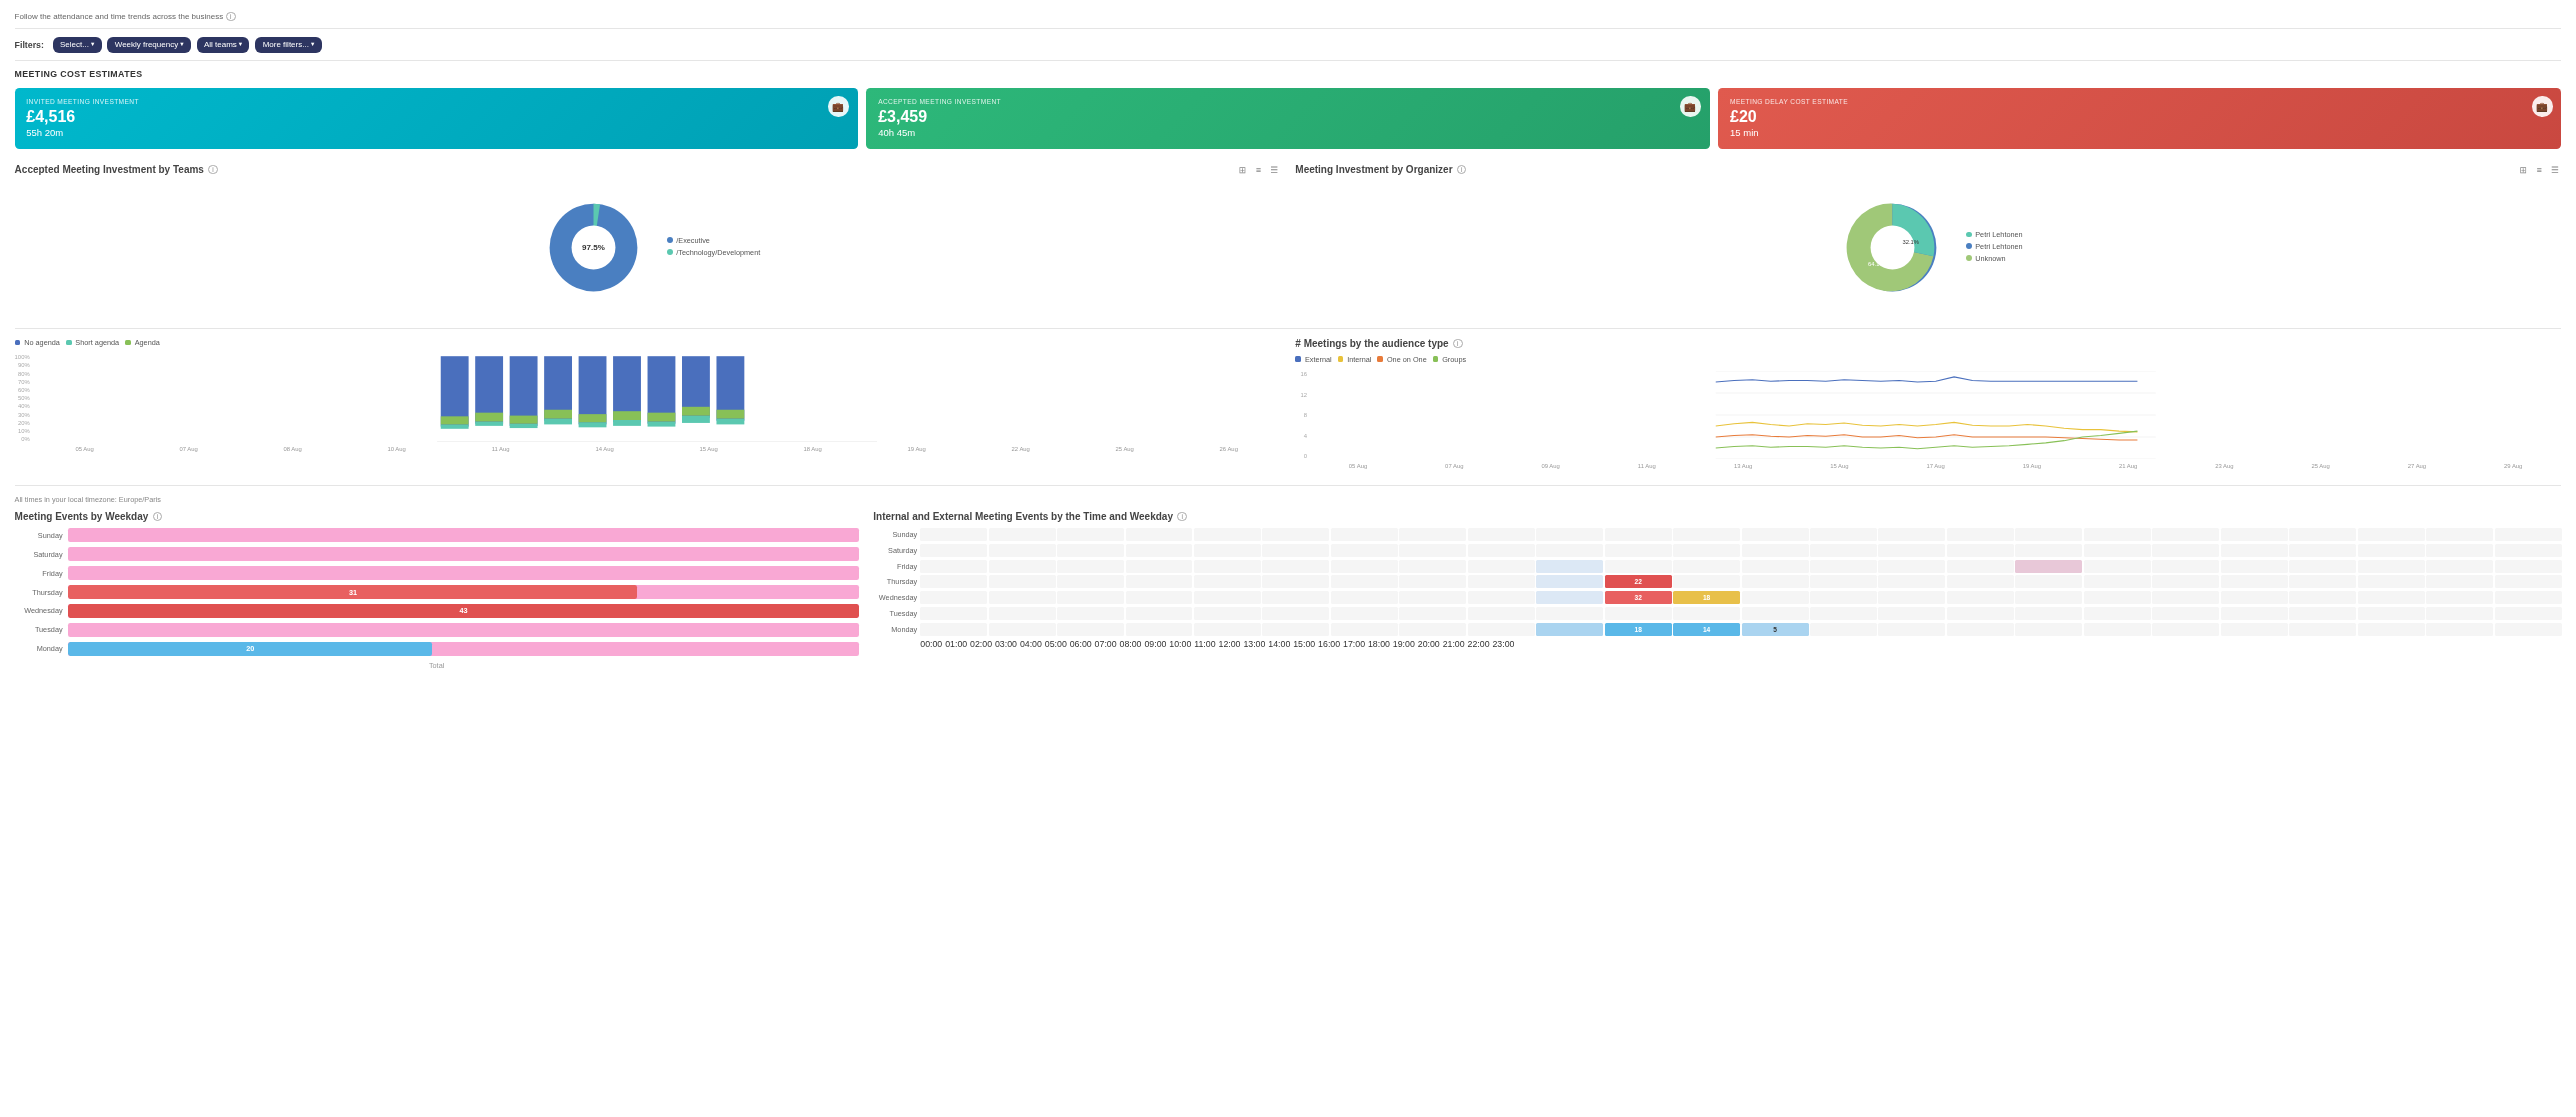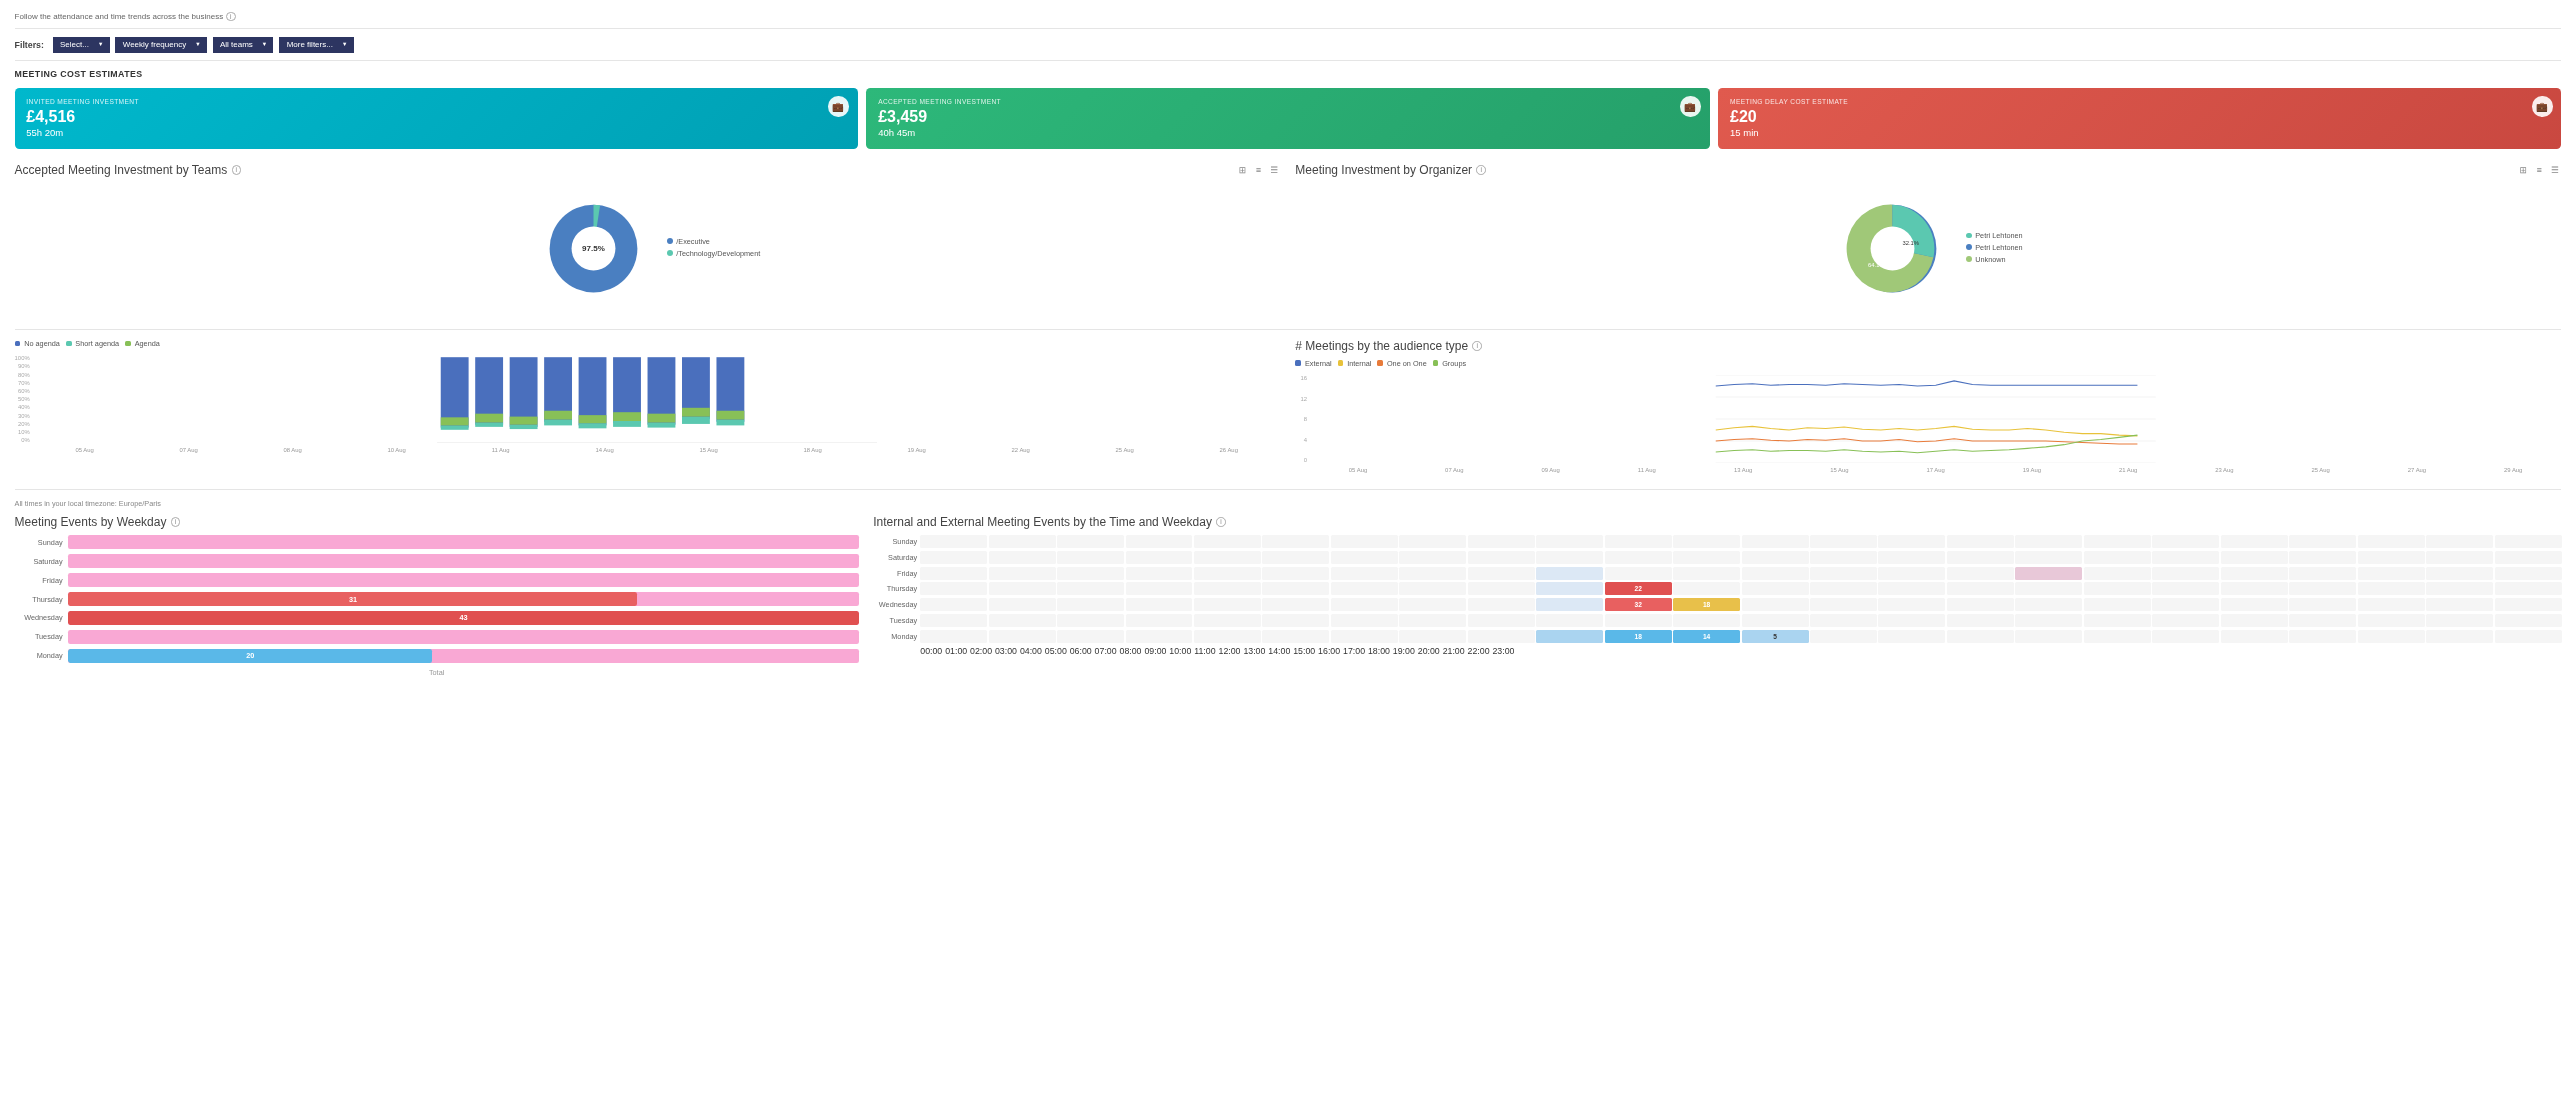--- a/index.html
+++ b/index.html
@@ -8,41 +8,41 @@
     .page { padding: 11.7px 14.6px; }
     
     .page-title { font-size: 11px; font-weight: 700; color: #222; margin-bottom: 2.2px; }
     .page-subtitle { font-size: 8px; color: #666; display: flex; align-items: center; gap: 2.9px; }
     .info-icon { display: inline-block; width: 9.5px; height: 9.5px; border-radius: 50%; border: 0.7px solid #aaa; text-align: center; line-height: 8.8px; font-size: 6.6px; color: #888; cursor: pointer; }
     
     hr.divider { border: none; border-top: 0.7px solid #e5e5e5; margin: 7.3px 0; }
     
     .filters-row { display: flex; align-items: center; gap: 5.9px; margin: 7.3px 0; }
     .filters-label { font-size: 8.8px; font-weight: 600; color: #444; margin-right: 2.9px; }
-    .filter-btn { display: flex; gap: 10px; padding: 3.7px 7.3px; border: none; border-radius: 0; background: #2d3561; color: #fff; font-size: 8px; cursor: pointer; }
+    .filter-btn { display: flex; gap: 2px; padding: 3.7px 7.3px; border: none; border-radius: 6px; background: #2d3561; color: #fff; font-size: 8px; cursor: pointer; }
     .filter-btn .chevron { font-size: 6.6px; }
     
     .section-title { font-size: 8.8px; font-weight: 700; color: #333; letter-spacing: 0.4px; margin-bottom: 8.8px; }
     
     
     .cost-cards { display: grid; grid-template-columns: 1fr 1fr 1fr; gap: 8.8px; margin-bottom: 14.6px; }
     .cost-card { border-radius: 4.4px; padding: 10.3px 11.7px; color: #fff; position: relative; min-height: 59px; }
     .cost-card.cyan { background: linear-gradient(135deg, #00b8cc, #00a0b4); }
     .cost-card.green { background: linear-gradient(135deg, #2db87a, #25a06a); }
     .cost-card.red { background: linear-gradient(135deg, #e05a4e, #c94840); }
     .cost-card-label { font-size: 6.6px; text-transform: uppercase; letter-spacing: 0.4px; opacity: 0.85; margin-bottom: 2.9px; }
     .cost-card-amount { font-size: 16px; font-weight: 700; }
     .cost-card-sub { font-size: 9.5px; font-weight: 500; margin-top: 1.5px; }
     .cost-card-icon { position: absolute; top: 8.8px; right: 8.8px; width: 20.5px; height: 20.5px; background: rgba(255,255,255,0.9); border-radius: 50%; display: flex; align-items: center; justify-content: center; color: #555; font-size: 9.5px; }
     
     
     .charts-row { display: grid; grid-template-columns: 1fr 1fr; gap: 14.6px; margin-bottom: 14.6px; }
     .chart-container { }
     .chart-header { display: flex; align-items: center; gap: 4.4px; margin-bottom: 5.9px; }
-    .chart-title { font-size: 12px; font-weight: 400; color: #444; }
+    .chart-title { font-size: 10px; font-weight: 700; color: #444; }
     .chart-actions { display: flex; gap: 2.9px; margin-left: auto; }
     .chart-action-btn { width: 13px; height: 13px; border: none; background: none; cursor: pointer; color: #888; font-size: 8.8px; display: flex; align-items: center; justify-content: center; }
     
     
     .pie-chart-area { display: flex; align-items: center; gap: 14.6px; justify-content: center; padding: 7.3px 0; }
     
     .legend-item { display: flex; align-items: center; gap: 3.7px; font-size: 7.3px; color: #555; margin-bottom: 2.9px; }
     .legend-dot { width: 5.9px; height: 5.9px; border-radius: 50%; flex-shrink: 0; }
     
     

